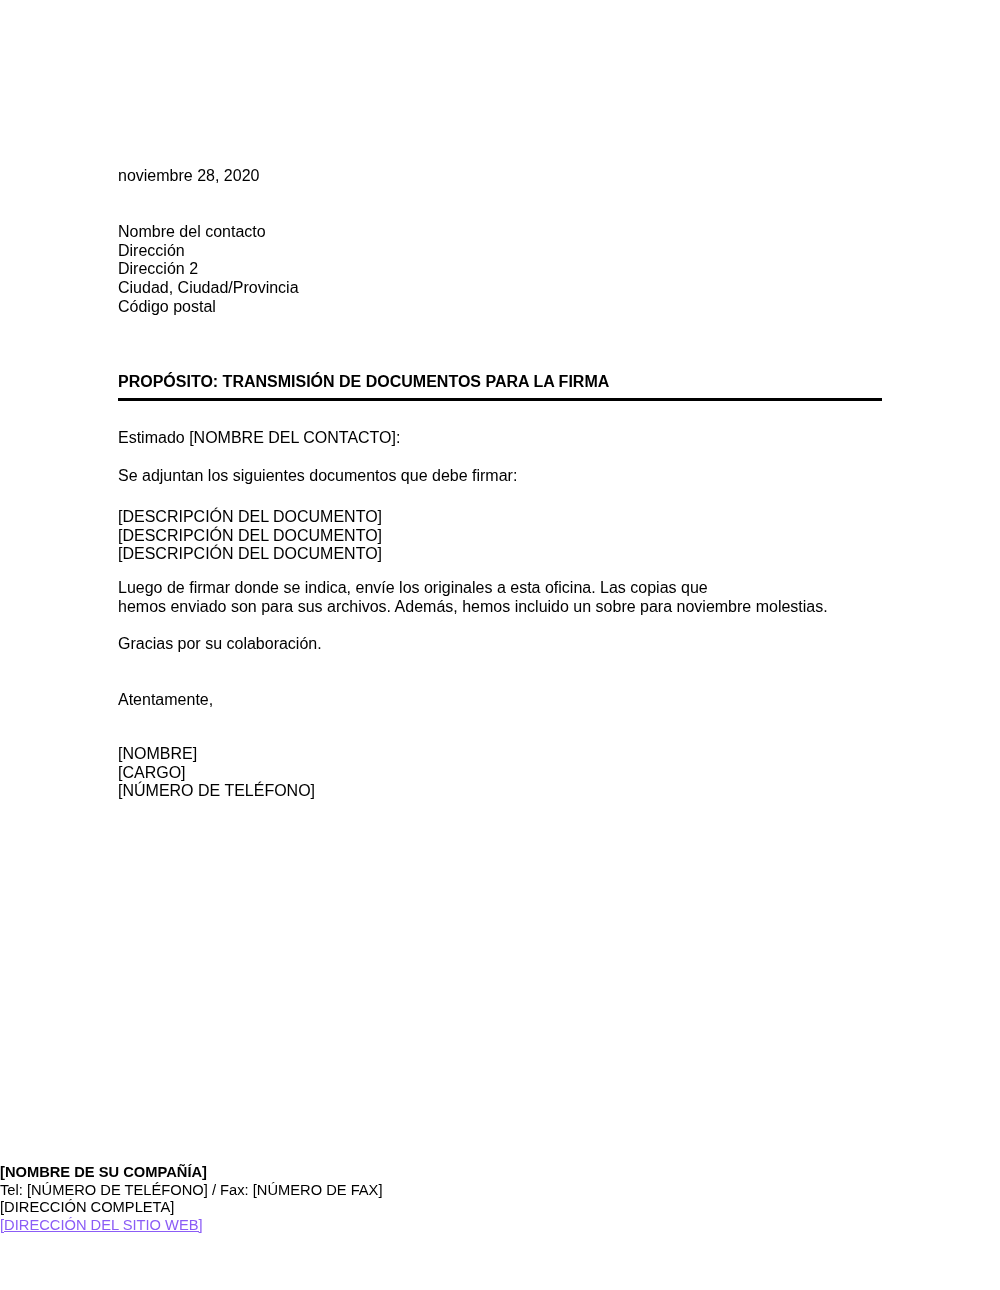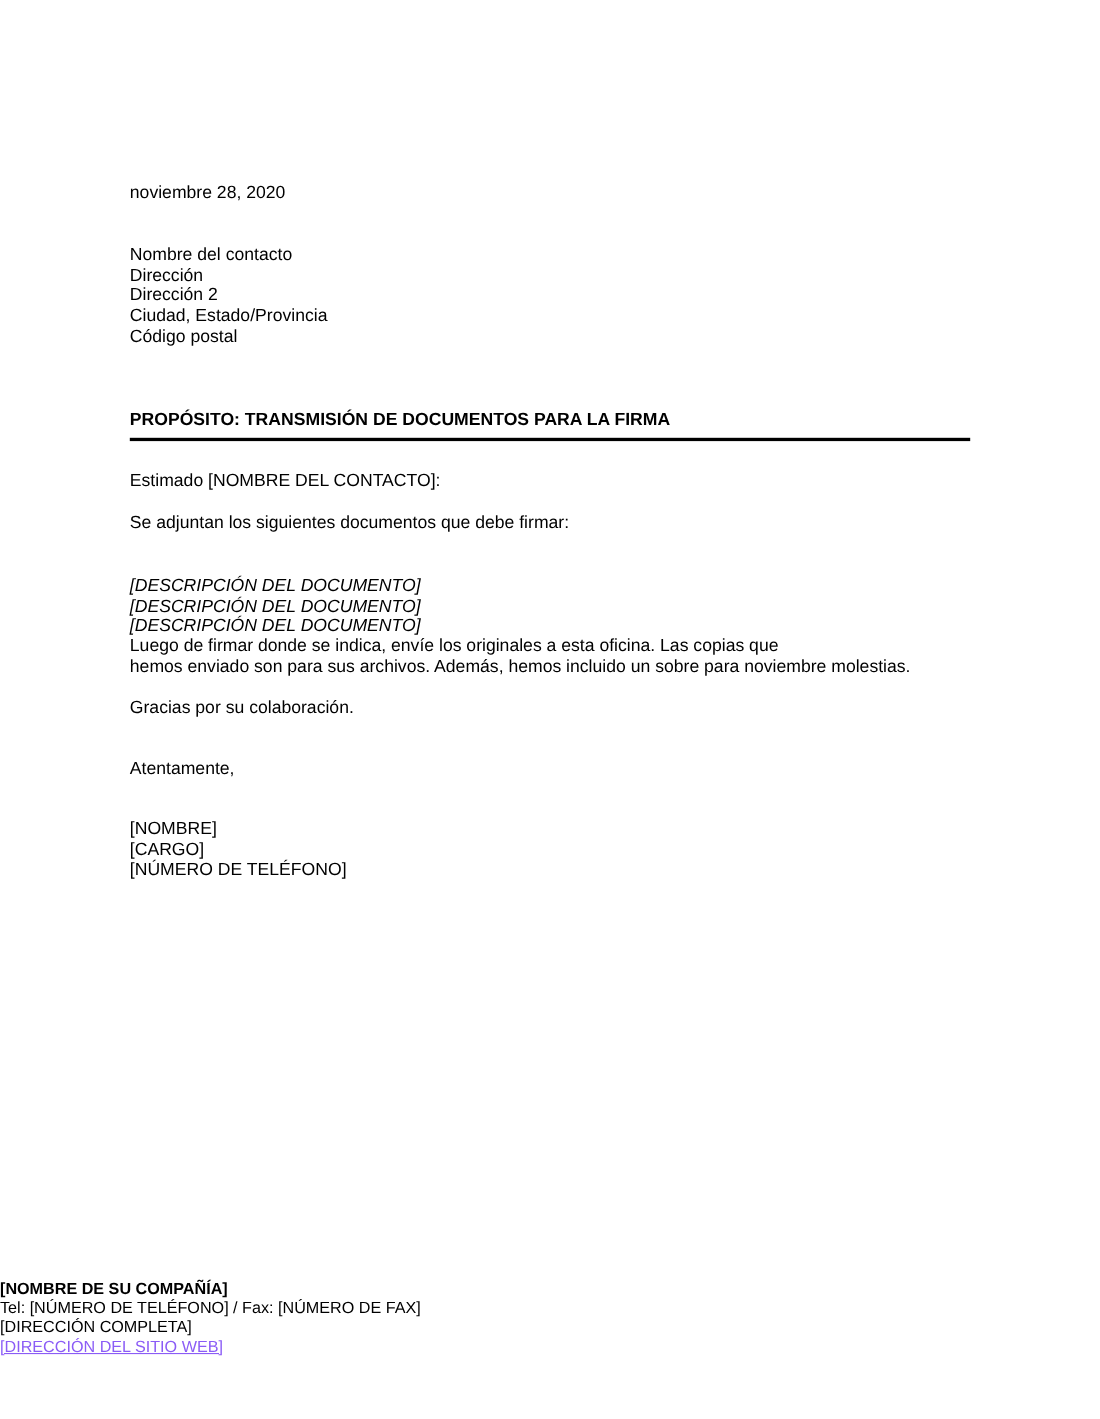--- a/index.html
+++ b/index.html
@@ -40,21 +40,21 @@
     .rule {
       position: absolute;
       left: 118px;
       top: 398px;
       width: 764px;
       height: 3px;
       background: #000000;
     }
     .salutation { top: 429px; }
     .intro { top: 467px; }
-    .doc-list { top: 524px; font-style: italic; }
+    .doc-list { top: 508px; }
     .body-para { top: 579px; }
     .thanks { top: 635px; }
     .closing { top: 691px; }
     .signature { top: 745px; }
     .footer {
       position: absolute;
       left: 0;
       width: 1000px;
       top: 1164px;
       text-align: left;
@@ -74,21 +74,21 @@
 <div class="page">
 
   <div class="block date">
     <span class="line">noviembre 28, 2020</span>
   </div>
 
   <div class="block address">
     <span class="line">Nombre del contacto</span>
     <span class="line">Dirección</span>
     <span class="line">Dirección 2</span>
-    <span class="line">Ciudad, Estado/Provincia</span>
+    <span class="line">Ciudad, Ciudad/Provincia</span>
     <span class="line">Código postal</span>
   </div>
 
   <div class="block subject">
     <span class="line">PROPÓSITO: TRANSMISIÓN DE DOCUMENTOS PARA LA FIRMA</span>
   </div>
 
   <div class="rule"></div>
 
   <div class="block salutation">

